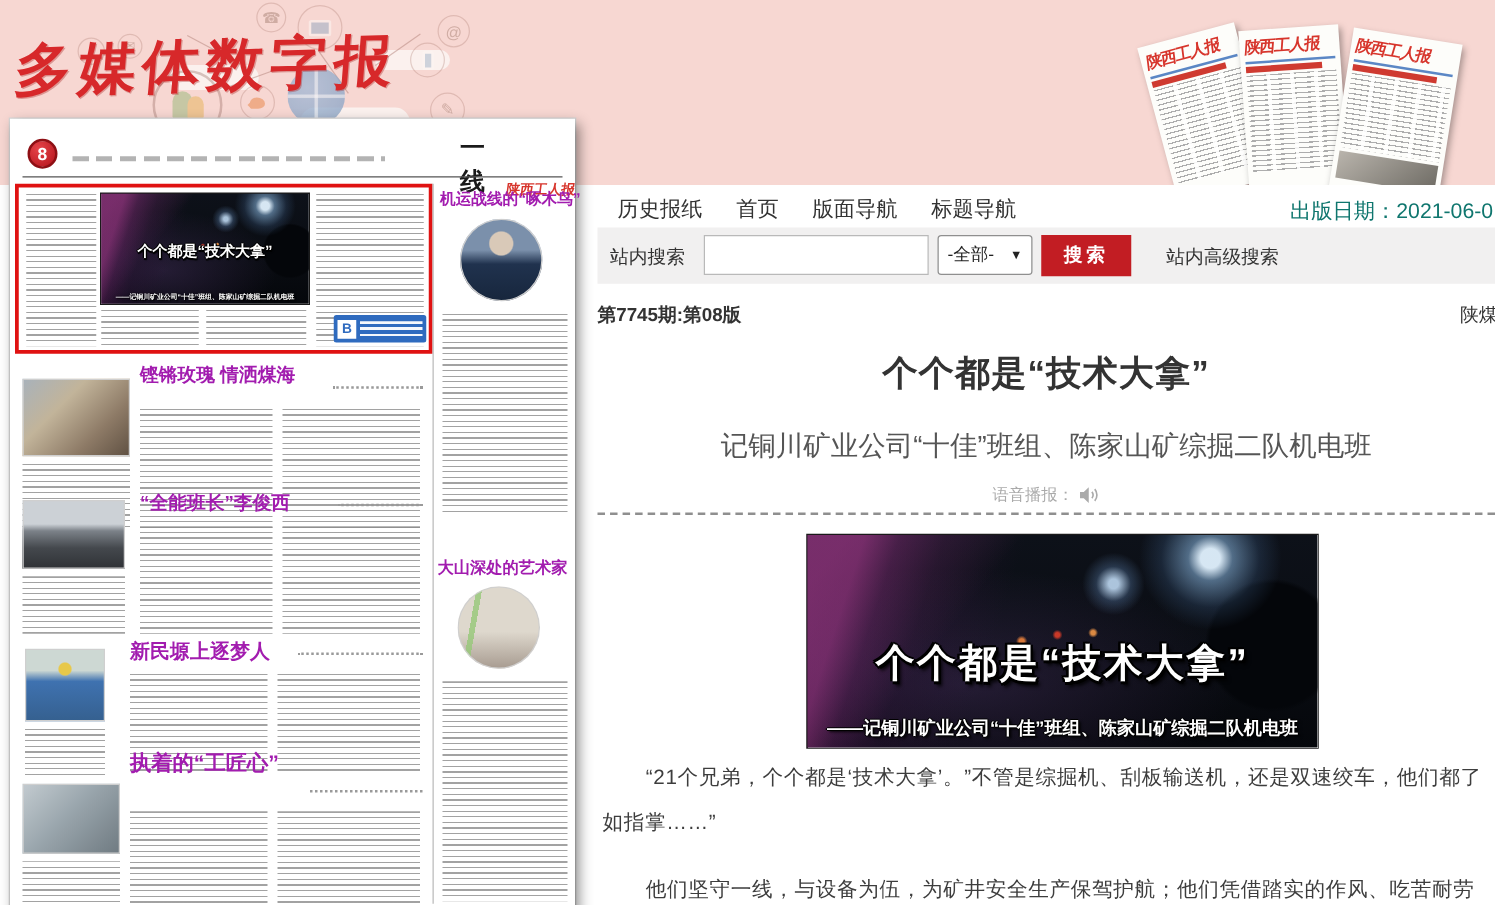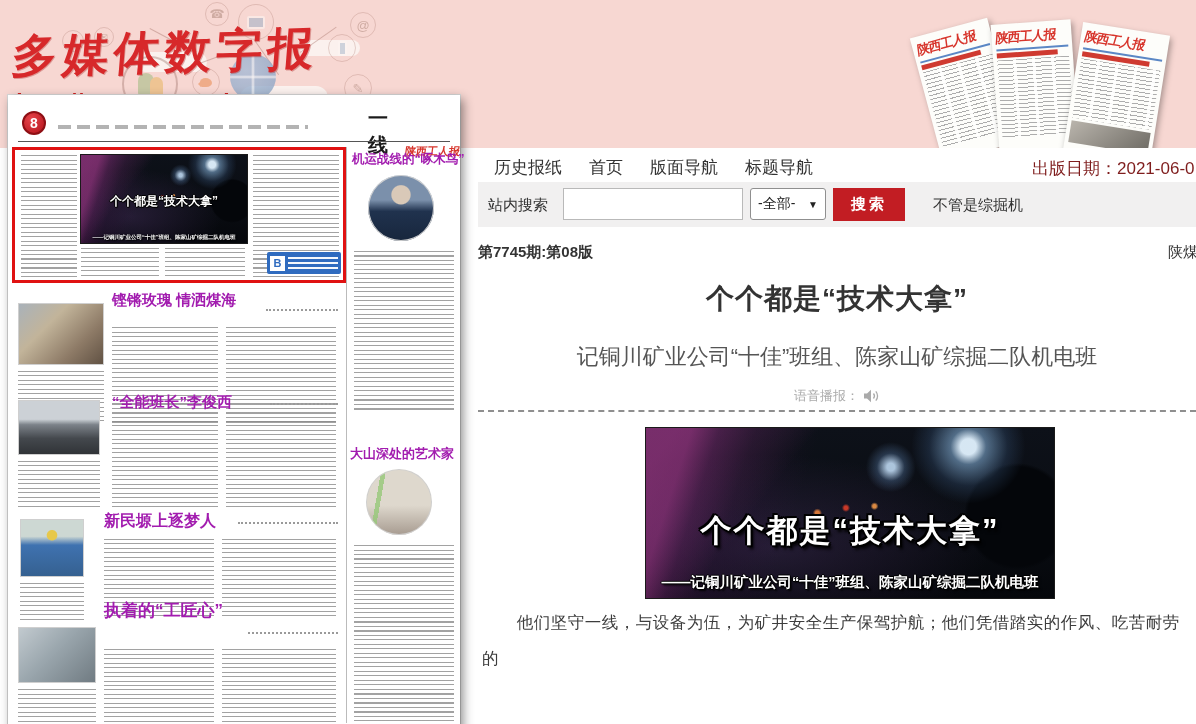--- a/index.html
+++ b/index.html
@@ -39,21 +39,21 @@
   .thumb-head { height:5px; background:#cf3a30; width:85%; margin:2px 0; }
   .thumb-body { height:78px; background:
     repeating-linear-gradient(90deg, transparent 0 16px, rgba(255,255,255,.9) 16px 19px),
     repeating-linear-gradient(180deg, #9a9a9a 0 1px, transparent 1px 4px); opacity:.8; }
   .thumb-photo { height:22px; background:linear-gradient(135deg,#b9b4ac,#6d6a63); margin-top:3px; }
 
   
   .navbar { left:0; top:148px; width:1196px; height:34px; background:#fff; }
   .nav-links { left:494px; top:156px; display:flex; gap:27px; font-size:17px; color:#333; }
   .nav-links span { cursor:pointer; white-space:nowrap; }
-  .pub-date { left:1032px; top:157px; font-size:17px; color:#7f1d1d; white-space:nowrap; }
+  .pub-date { left:1032px; top:157px; font-size:17px; color:#0f766e; white-space:nowrap; }
 
   .searchbar { left:478px; top:182px; width:718px; height:45px; background:#f1f0f0; }
   .search-label { left:10px; top:14px; font-size:15px; color:#333; }
   .search-input { left:85px; top:6px; width:180px; height:32px; background:#fff; border:1px solid #b9b9b9; font-size:14px; padding:0 6px; }
   .search-select { left:272px; top:6px; width:76px; height:32px; background:#fff; border:1px solid #8f8f8f; border-radius:3px;
     display:flex; align-items:center; justify-content:space-between; padding:0 7px; font-size:14px; color:#222; cursor:pointer; }
   .search-select .arrow { font-size:10px; color:#222; }
   .search-btn { left:355px; top:6px; width:72px; height:33px; background:#c21d23; color:#fff; font-size:15px; font-weight:700;
     display:flex; align-items:center; justify-content:center; letter-spacing:3px; cursor:pointer; border:none; }
   .search-adv { left:455px; top:14px; font-size:15px; color:#333; cursor:pointer; }
@@ -212,21 +212,21 @@
 <div class="abs pub-date">出版日期：2021-06-0</div>
 
 <div class="abs searchbar">
   <div class="abs search-label">站内搜索</div>
   <input class="abs search-input" value="" style="">
   <div class="abs search-select">
     <span>-全部-</span>
     <span class="arrow">▼</span>
   </div>
   <div class="abs search-btn">搜索</div>
-  <div class="abs search-adv">不管是综掘机</div>
+  <div class="abs search-adv">站内高级搜索</div>
 </div>
 
 <div class="abs issuebar-left">第7745期:第08版</div>
 <div class="abs issuebar-right">陕煤四</div>
 
 <div class="abs art-title">个个都是“技术大拿”</div>
 <div class="abs art-subtitle">记铜川矿业公司“十佳”班组、陈家山矿综掘二队机电班</div>
 <div class="abs voice-row">
   <span>语音播报：</span>
   <svg width="17" height="14" viewBox="0 0 17 14">
@@ -235,20 +235,21 @@
   </svg>
 </div>
 <div class="abs dash-rule"></div>
 
 <div class="abs mine-img main-img">
   <div class="img-title">个个都是“技术大拿”</div>
   <div class="img-sub">——记铜川矿业公司“十佳”班组、陈家山矿综掘二队机电班</div>
 </div>
 
 <div class="abs art-body">
+  <p>“21个兄弟，个个都是‘技术大拿’。”不管是综掘机、刮板输送机，还是双速绞车，他们都了如指掌……”</p>
   <p>他们坚守一线，与设备为伍，为矿井安全生产保驾护航；他们凭借踏实的作风、吃苦耐劳的</p>
 </div>
 
 <div class="abs page">
   <div class="abs pp-badge">8</div>
   <div class="abs pp-meta"></div>
   <div class="abs pp-sec">
     <span class="pp-sec-name">一线</span>
     <span class="pp-sec-brand">陕西工人报</span>
   </div>

